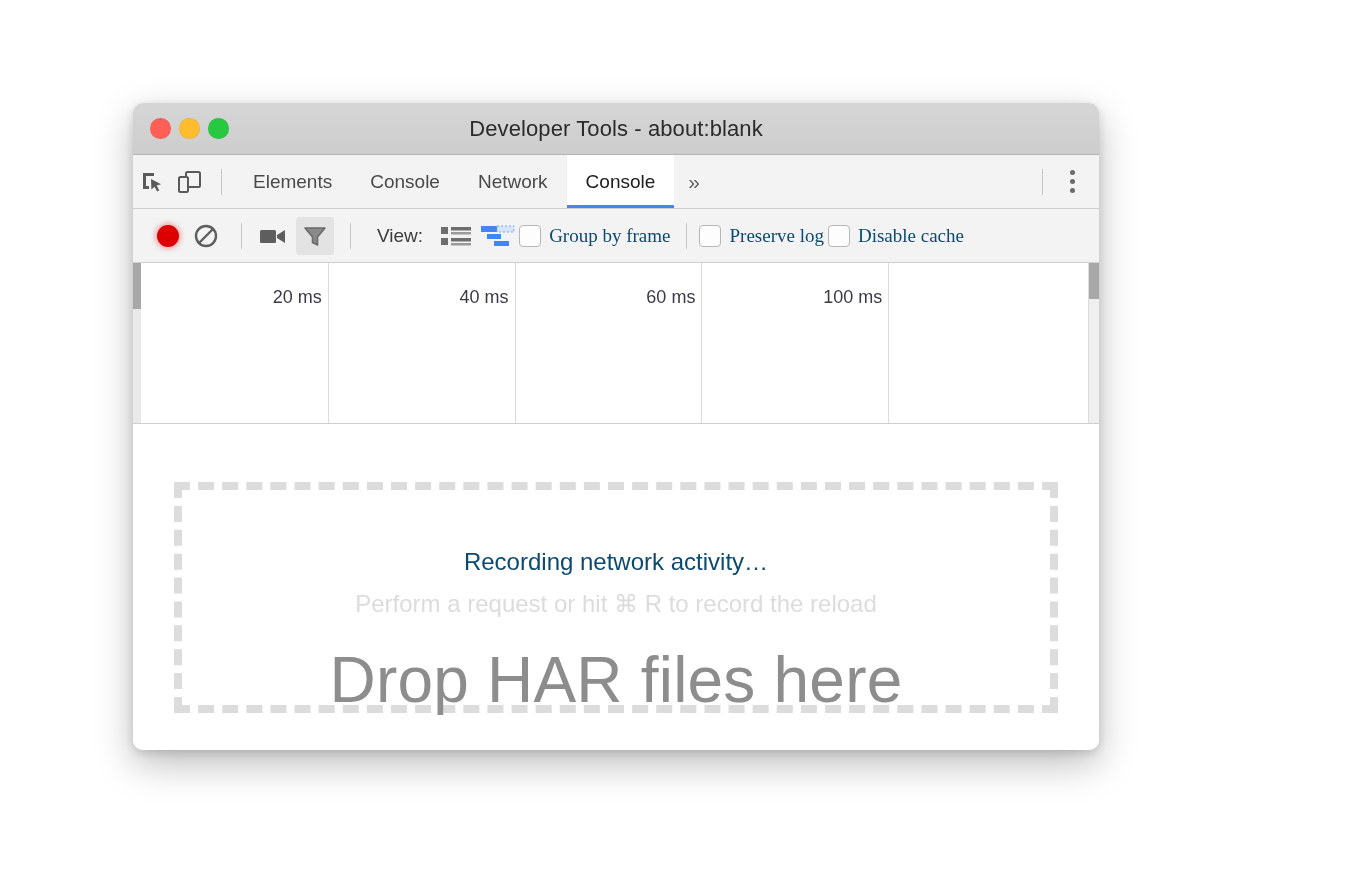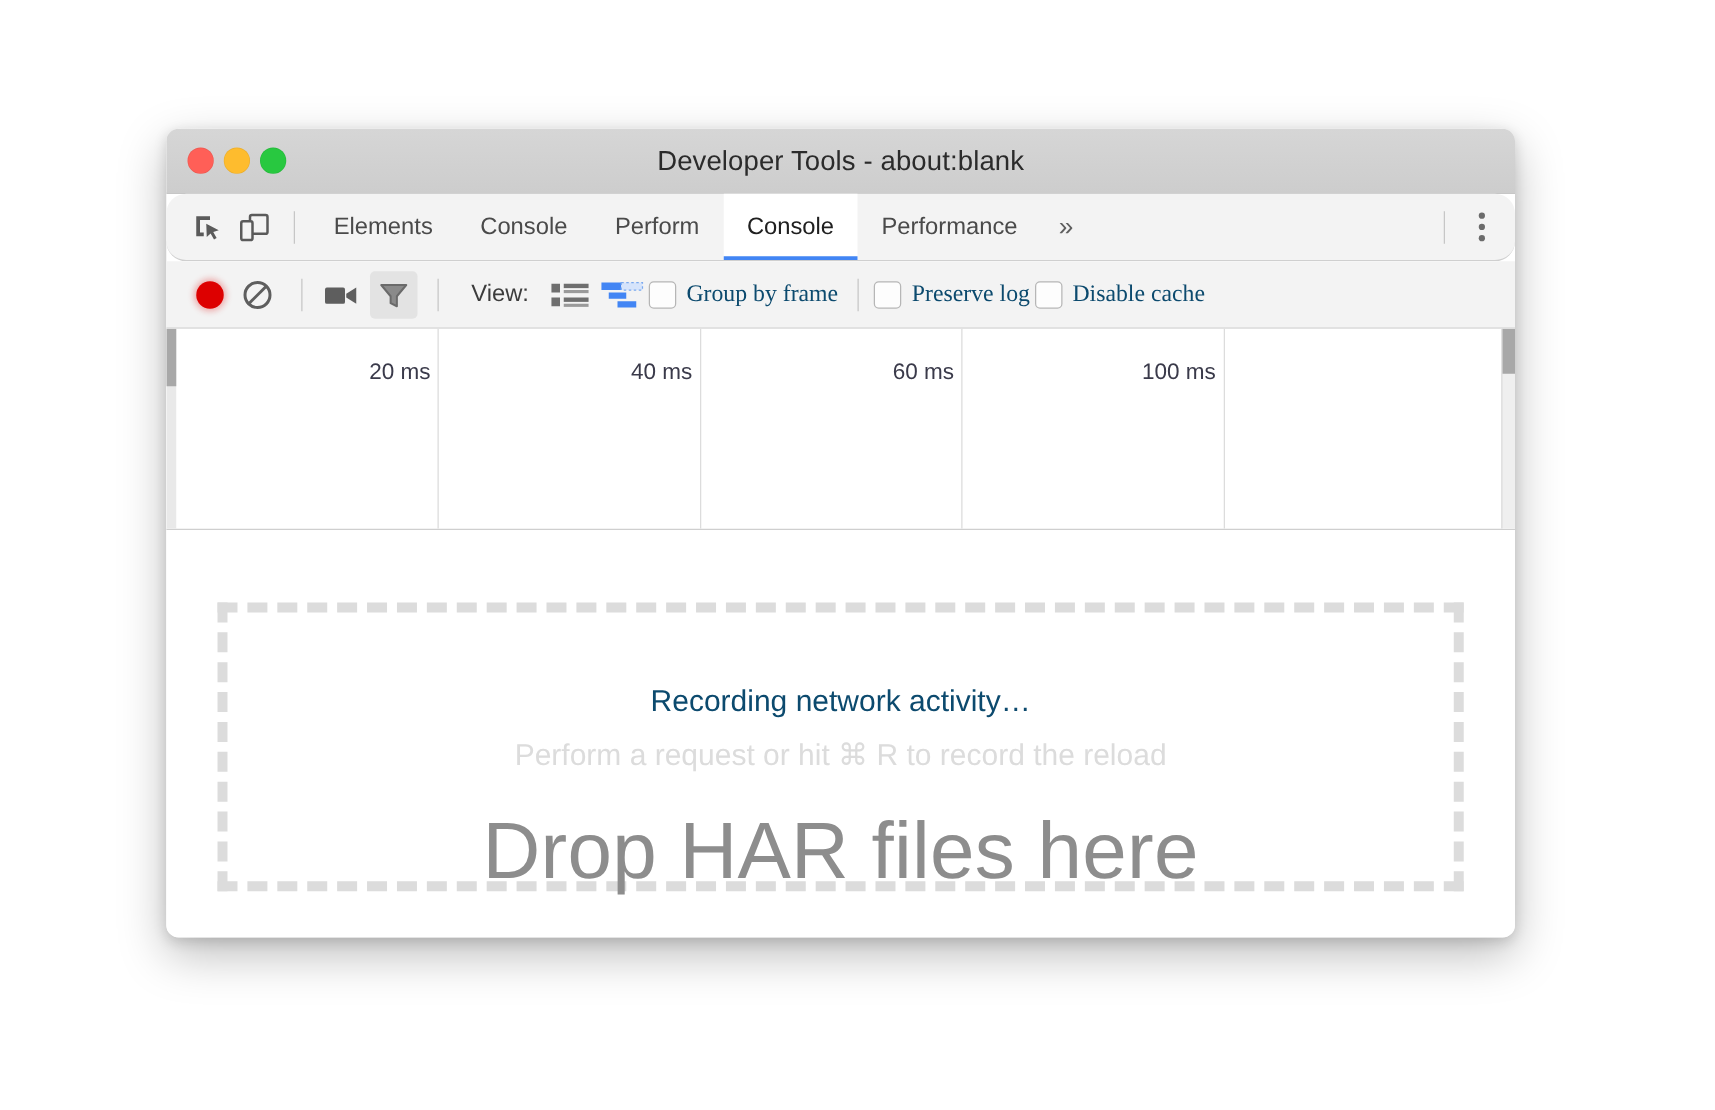--- a/index.html
+++ b/index.html
@@ -14,21 +14,21 @@
     font-family: "Liberation Sans", sans-serif;
     overflow: hidden;
     position: relative;
   }
 
   
   #devtools-window {
     position: absolute;
     left: 133px;
     top: 103px;
-    width: 1079px;
+    width: 966px;
     height: 647px;
     border-radius: 10px;
     background: #ffffff;
     box-shadow: 0 14px 38px rgba(0,0,0,0.26), 0 3px 10px rgba(0,0,0,0.14);
     overflow: hidden;
     display: flex;
     flex-direction: column;
   }
 
   
@@ -69,22 +69,21 @@
 
   
   #tabbar {
     height: 53px;
     flex: 0 0 53px;
     background: #f3f3f3;
     border-bottom: 1px solid #cfcfcf;
     display: flex;
     align-items: center;
     position: relative;
-    padding-left: 14px;
-    border-radius: 16px;
+    padding-left: 0;
   }
   .tool-icon-btn {
     width: 38px;
     height: 38px;
     display: flex;
     align-items: center;
     justify-content: center;
     border-radius: 3px;
   }
   .vsep {
@@ -348,27 +347,24 @@
     <div class="vsep"></div>
 
     <div id="tabs">
       <div class="tab">
         <span>Elements</span>
       </div>
       <div class="tab">
         <span>Console</span>
       </div>
       <div class="tab">
-        <span>Perform</span>
+        <span>Network</span>
       </div>
       <div class="tab active">
         <span>Console</span>
-      </div>
-      <div class="tab">
-        <span>Performance</span>
       </div>
       <div class="tab more">
         <span>»</span>
       </div>
     </div>
 
     <div id="tabbar-right">
       <div class="vsep"></div>
       <div class="kebab">
         <i></i>

